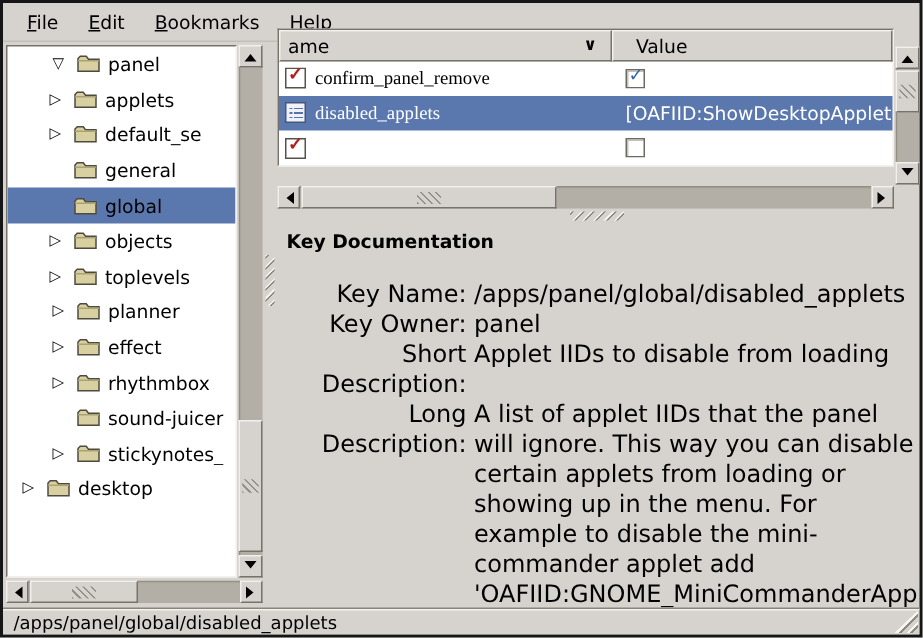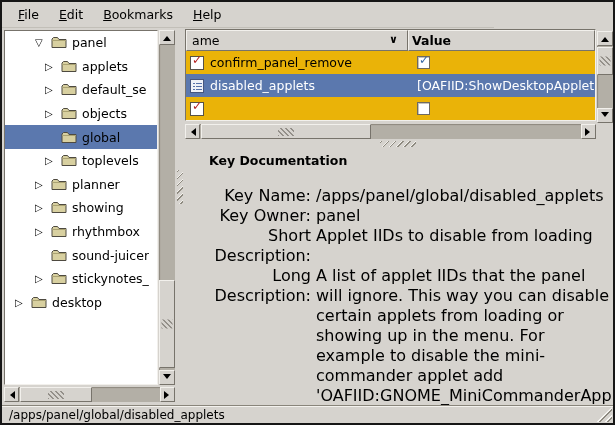--- a/index.html
+++ b/index.html
@@ -24,21 +24,21 @@
   .sunken { border:1px solid; border-color:#77736b #f2f0ec #f2f0ec #77736b; }
 
   
   .tree-box {
     position:absolute; left:2px; top:28px; width:154px; height:355px;
     background:#fff; overflow:hidden;
   }
   .trow { display:flex; align-items:center; height:23.6px; font-size:12.5px; white-space:nowrap; }
   .trow.depth0 { padding-left:10px; }
   .trow.depth1 { padding-left:30px; }
-  .trow.depth2 { padding-left:40px; }
+  .trow.depth2 { padding-left:28px; }
   .trow.selected { background:#5b78ae; }
   .expander { width:16px; flex:none; font-size:10px; color:#000; text-align:left; }
   .exp-open  .expander::after { content:'▽'; }
   .exp-closed .expander::after { content:'▷'; }
   .folder { flex:none; margin-right:5px; }
   .tlabel { overflow:hidden; }
 
   
   .scroll { position:absolute; background:#b3afa6; box-shadow:inset 1px 1px 1px #8d897f; }
   .sbtn { position:absolute; background:#d6d3ce; border:1px solid; border-color:#f2f0ec #77736b #77736b #f2f0ec;
@@ -56,32 +56,32 @@
 
   .tree-vscroll { left:157px; top:28px; width:16px; height:355px; }
   .tree-hscroll { left:2px; top:385px; width:171px; height:15px; }
 
   
   .splitter { position:absolute; left:174px; top:26px; width:8px; height:377px; background:#d6d3ce; }
   .splitter .pgrip { position:absolute; left:1px; top:142px; width:6px; height:34px;
           background:repeating-linear-gradient(135deg,#f2f0ec 0 1px,#8e8a80 1px 2px,transparent 2px 5px); }
 
   
-  .table-wrap { position:absolute; left:183px; top:27px; width:411px; height:92px; background:#eab308; }
+  .table-wrap { position:absolute; left:183px; top:17px; width:411px; height:92px; background:#ffffff; }
   .theader { display:flex; height:21px; }
   .hcell { background:#d6d3ce; border:1px solid; border-color:#f2f0ec #77736b #77736b #f2f0ec;
            font-size:12.5px; display:flex; align-items:center; padding:0 5px; position:relative; }
   .hname { width:222px; }
-  .hvalue { flex:1; padding-left:3px;font-weight:bold; }
+  .hvalue { flex:1; padding-left:15px; }
   .sortarrow { position:absolute; right:9px; top:2px; font-size:11px; }
   .sortarrow::after { content:'∨'; font-weight:bold; }
 
   .krow { display:flex; height:23px; align-items:center; font-size:12.5px; }
   .krow.selected { background:#5b78ae; color:#fff; }
-  .kname { width:222px; display:flex; align-items:flex-end; padding-left:4px; overflow:hidden; }
+  .kname { width:222px; display:flex; align-items:flex-start; padding-left:4px; overflow:hidden;font-family:Liberation Serif, serif; }
   .kvalue { flex:1; display:flex; align-items:center; padding-left:9px; overflow:hidden; white-space:nowrap; }
 
   .keyicon { width:14px; height:14px; background:#fff; border:1px solid #565248; position:relative; flex:none; margin-right:6px; }
   .icon-bool .keyicon::after { content:'✓'; position:absolute; left:1px; top:-4px; font-size:12px; font-weight:bold; color:#b31e1e; }
   .icon-list .keyicon { background:#f0f2f8; border-color:#47567e; }
   .icon-list .keyicon::before { content:''; position:absolute; left:2px; top:3px; width:2px; height:8px;
         background:repeating-linear-gradient(to bottom,#5872aa 0 1px,transparent 1px 3px); }
   .icon-list .keyicon::after { content:''; position:absolute; left:5px; right:1px; top:3px; height:8px;
         background:repeating-linear-gradient(to bottom,#5872aa 0 1px,transparent 1px 3px); }
 
@@ -91,21 +91,21 @@
 
   .table-vscroll { left:595px; top:29px; width:16px; height:92px; }
   .table-hscroll { left:183px; top:122px; width:411px; height:15px; }
 
   
   .vgrip { position:absolute; left:378px; top:139px; width:36px; height:6px;
            background:repeating-linear-gradient(135deg,#f2f0ec 0 1px,#8e8a80 1px 2px,transparent 2px 5px); }
 
   
   .docs { position:absolute; left:183px; top:147px; width:427px; height:256px; overflow:hidden; }
-  .docs-title { font-weight:bold; font-size:12.5px; margin:4px 0 0 24px; }
+  .docs-title { font-weight:bold; font-size:12.5px; margin:4px 0 0 6px; }
   .fields { margin-top:18px; }
   .field { display:flex; font-size:16px; }
   .flabel { width:126px; text-align:right; flex:none; line-height:20px; }
   .fvalue { width:293px; margin-left:5px; line-height:20px; }
 
   
   .statusbar { position:absolute; left:0; top:403px; width:611px; height:18px;
                border-top:1px solid #89857b; box-shadow:inset 0 1px 0 #f4f2ee;
                display:flex; align-items:center; font-size:12px; padding-left:7px; background:#d6d3ce; }
   .resize-grip { position:absolute; right:1px; bottom:1px; width:16px; height:15px;
@@ -158,39 +158,47 @@
 
       <div class="trow depth2 exp-closed">
         <span class="expander"></span>
         <svg class="folder" width="16" height="13" viewBox="0 0 16 13">
           <path d="M1 3 L2.5 1.5 L6.5 1.5 L8 3.5 L15 3.5 L15 11.5 L1 11.5 Z" fill="#d8d0a0" stroke="#4e4a40" stroke-width="1"></path>
           <path d="M1 4.5 L15 4.5" stroke="#aaa272" stroke-width="1"></path>
         </svg>
         <span class="tlabel">default_se</span>
       </div>
 
+      <div class="trow depth2 exp-none">
+        <span class="expander"></span>
+        <svg class="folder" width="16" height="13" viewBox="0 0 16 13">
+          <path d="M1 3 L2.5 1.5 L6.5 1.5 L8 3.5 L15 3.5 L15 11.5 L1 11.5 Z" fill="#d8d0a0" stroke="#4e4a40" stroke-width="1"></path>
+          <path d="M1 4.5 L15 4.5" stroke="#aaa272" stroke-width="1"></path>
+        </svg>
+        <span class="tlabel">general</span>
+      </div>
+
+      <div class="trow depth2 selected exp-none">
+        <span class="expander"></span>
+        <svg class="folder" width="16" height="13" viewBox="0 0 16 13">
+          <path d="M1 3 L2.5 1.5 L6.5 1.5 L8 3.5 L15 3.5 L15 11.5 L1 11.5 Z" fill="#d8d0a0" stroke="#4e4a40" stroke-width="1"></path>
+          <path d="M1 4.5 L15 4.5" stroke="#aaa272" stroke-width="1"></path>
+        </svg>
+        <span class="tlabel">global</span>
+      </div>
 
       <div class="trow depth2 exp-closed">
         <span class="expander"></span>
         <svg class="folder" width="16" height="13" viewBox="0 0 16 13">
           <path d="M1 3 L2.5 1.5 L6.5 1.5 L8 3.5 L15 3.5 L15 11.5 L1 11.5 Z" fill="#d8d0a0" stroke="#4e4a40" stroke-width="1"></path>
           <path d="M1 4.5 L15 4.5" stroke="#aaa272" stroke-width="1"></path>
         </svg>
         <span class="tlabel">objects</span>
       </div>
 
-      <div class="trow depth2 selected exp-none">
-        <span class="expander"></span>
-        <svg class="folder" width="16" height="13" viewBox="0 0 16 13">
-          <path d="M1 3 L2.5 1.5 L6.5 1.5 L8 3.5 L15 3.5 L15 11.5 L1 11.5 Z" fill="#d8d0a0" stroke="#4e4a40" stroke-width="1"></path>
-          <path d="M1 4.5 L15 4.5" stroke="#aaa272" stroke-width="1"></path>
-        </svg>
-        <span class="tlabel">global</span>
-      </div>
-
       <div class="trow depth2 exp-closed">
         <span class="expander"></span>
         <svg class="folder" width="16" height="13" viewBox="0 0 16 13">
           <path d="M1 3 L2.5 1.5 L6.5 1.5 L8 3.5 L15 3.5 L15 11.5 L1 11.5 Z" fill="#d8d0a0" stroke="#4e4a40" stroke-width="1"></path>
           <path d="M1 4.5 L15 4.5" stroke="#aaa272" stroke-width="1"></path>
         </svg>
         <span class="tlabel">toplevels</span>
       </div>
 
       <div class="trow depth1 exp-closed">
@@ -201,21 +209,21 @@
         </svg>
         <span class="tlabel">planner</span>
       </div>
 
       <div class="trow depth1 exp-closed">
         <span class="expander"></span>
         <svg class="folder" width="16" height="13" viewBox="0 0 16 13">
           <path d="M1 3 L2.5 1.5 L6.5 1.5 L8 3.5 L15 3.5 L15 11.5 L1 11.5 Z" fill="#d8d0a0" stroke="#4e4a40" stroke-width="1"></path>
           <path d="M1 4.5 L15 4.5" stroke="#aaa272" stroke-width="1"></path>
         </svg>
-        <span class="tlabel">showing</span>
+        <span class="tlabel">effect</span>
       </div>
 
       <div class="trow depth1 exp-closed">
         <span class="expander"></span>
         <svg class="folder" width="16" height="13" viewBox="0 0 16 13">
           <path d="M1 3 L2.5 1.5 L6.5 1.5 L8 3.5 L15 3.5 L15 11.5 L1 11.5 Z" fill="#d8d0a0" stroke="#4e4a40" stroke-width="1"></path>
           <path d="M1 4.5 L15 4.5" stroke="#aaa272" stroke-width="1"></path>
         </svg>
         <span class="tlabel">rhythmbox</span>
       </div>

